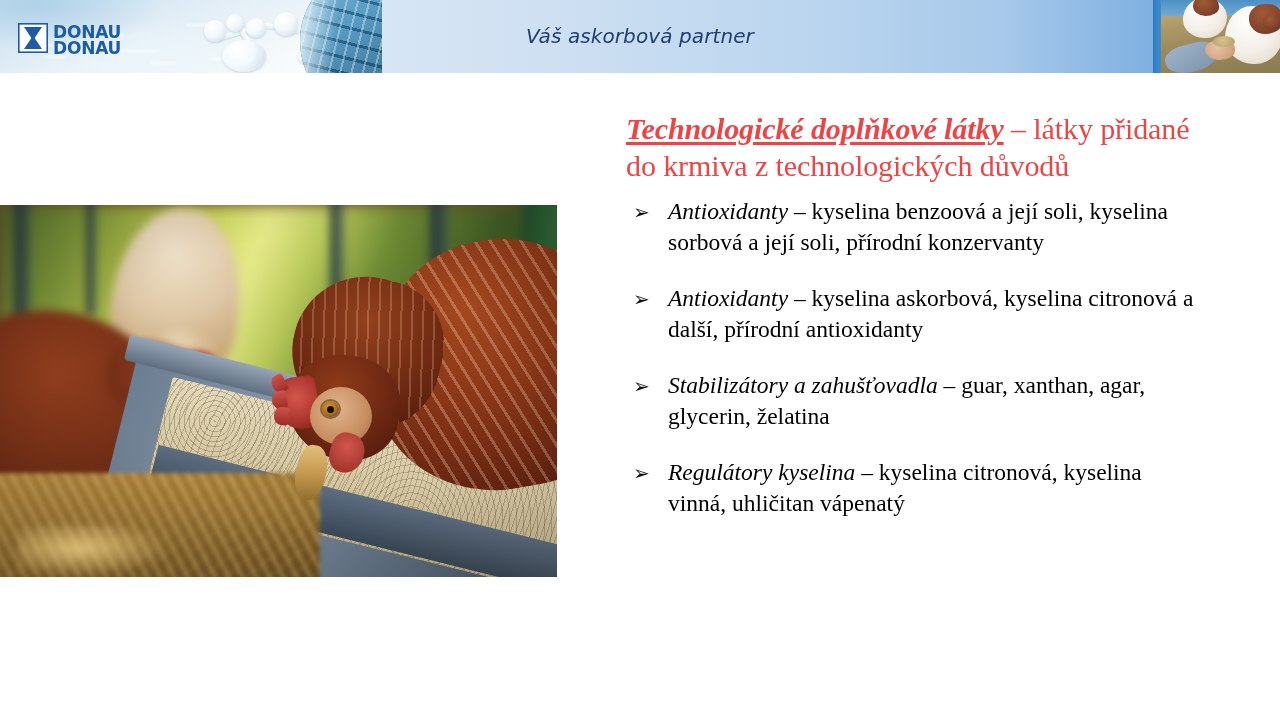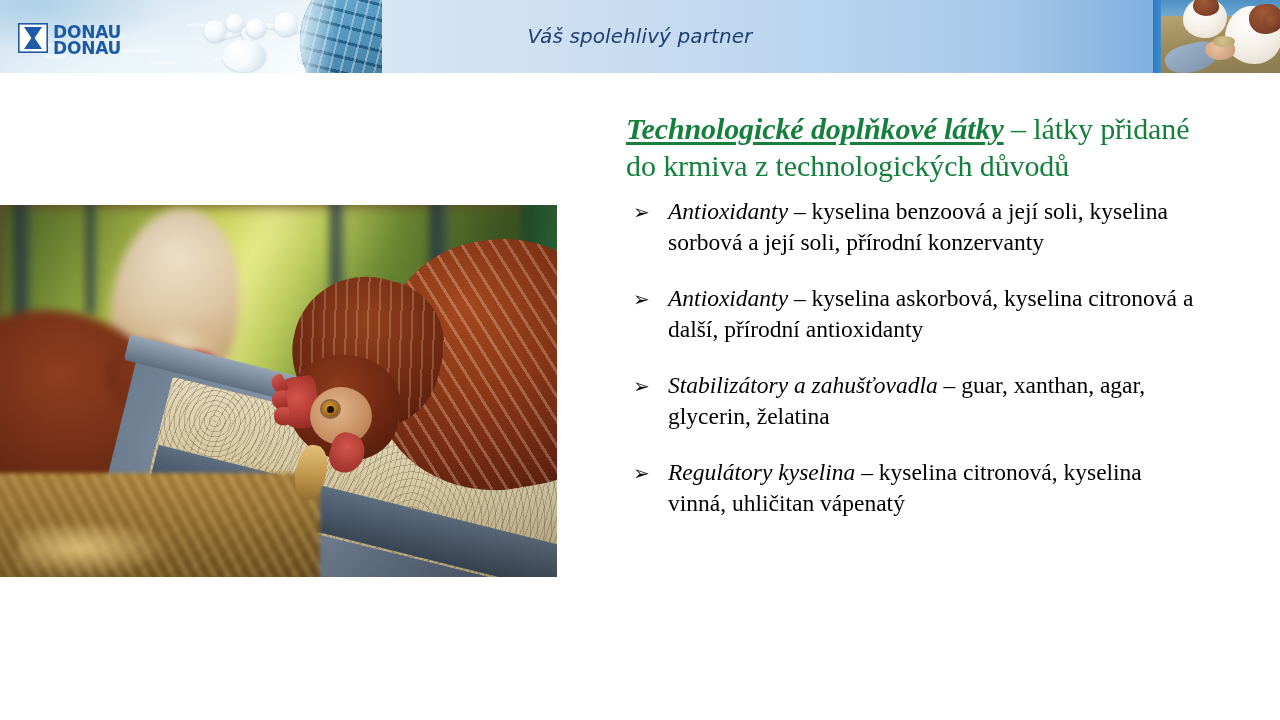--- a/index.html
+++ b/index.html
@@ -354,21 +354,21 @@
   
   .content {
     position: absolute;
     left: 626px; top: 110px;
     width: 576px;
   }
   .title {
     font-family: "Liberation Serif", serif;
     font-size: 30px;
     line-height: 37px;
-    color: #15803d;
+    color: #ef4444;
     letter-spacing: -0.1px;
   }
   .title .emph {
     font-weight: bold;
     font-style: italic;
     text-decoration: underline;
     text-underline-offset: 3px;
   }
 
   ul.bullets { list-style: none; margin-top: 12px; }
@@ -451,21 +451,21 @@
       <div class="cow-patch" style="left:110px; top:14px; width:17px; height:16px;"></div>
 
       <div class="cow-arm" style="left:12px; top:44px; width:52px; height:28px; transform:rotate(-14deg);"></div>
       <div class="cow-hand" style="left:52px; top:40px; width:30px; height:20px;"></div>
       <div class="cow-feed" style="left:60px; top:36px; width:22px; height:11px;"></div>
 
       <div class="cow-edge"></div>
     </div>
 
     <div style="position:absolute; left:0; top:0; width:1280px; height:73px; display:flex; align-items:center; justify-content:center;">
-      <span style="font-family:'DejaVu Sans', sans-serif; font-style:italic; font-size:20px; color:#1f3f73; letter-spacing:.1px; padding-bottom:2px;">Váš spolehlivý partner</span>
+      <span style="font-family:'DejaVu Sans', sans-serif; font-style:italic; font-size:20px; color:#1f3f73; letter-spacing:.1px; padding-bottom:2px;">Váš askorbová partner</span>
     </div>
 
     <div style="position:absolute; left:18px; top:23px; display:flex; align-items:center; gap:5px;">
       <span style="display:block;">
         <svg width="30" height="30" viewBox="0 0 30 30" aria-hidden="true">
           <rect x="0.8" y="0.8" width="28.4" height="28.4" fill="#ffffff" stroke="#1d5ba6" stroke-width="1.6"></rect>
           <path d="M6 4 L24 4 L16.6 15 L24 26 L6 26 L13.4 15 Z" fill="#1d5ba6"></path>
         </svg>
       </span>
       <span style="display:flex; flex-direction:column; line-height:0.95; font-family:'DejaVu Sans', sans-serif; font-weight:bold; font-size:17px; color:#1d5ba6; letter-spacing:-0.2px;align-items:flex-end;">

